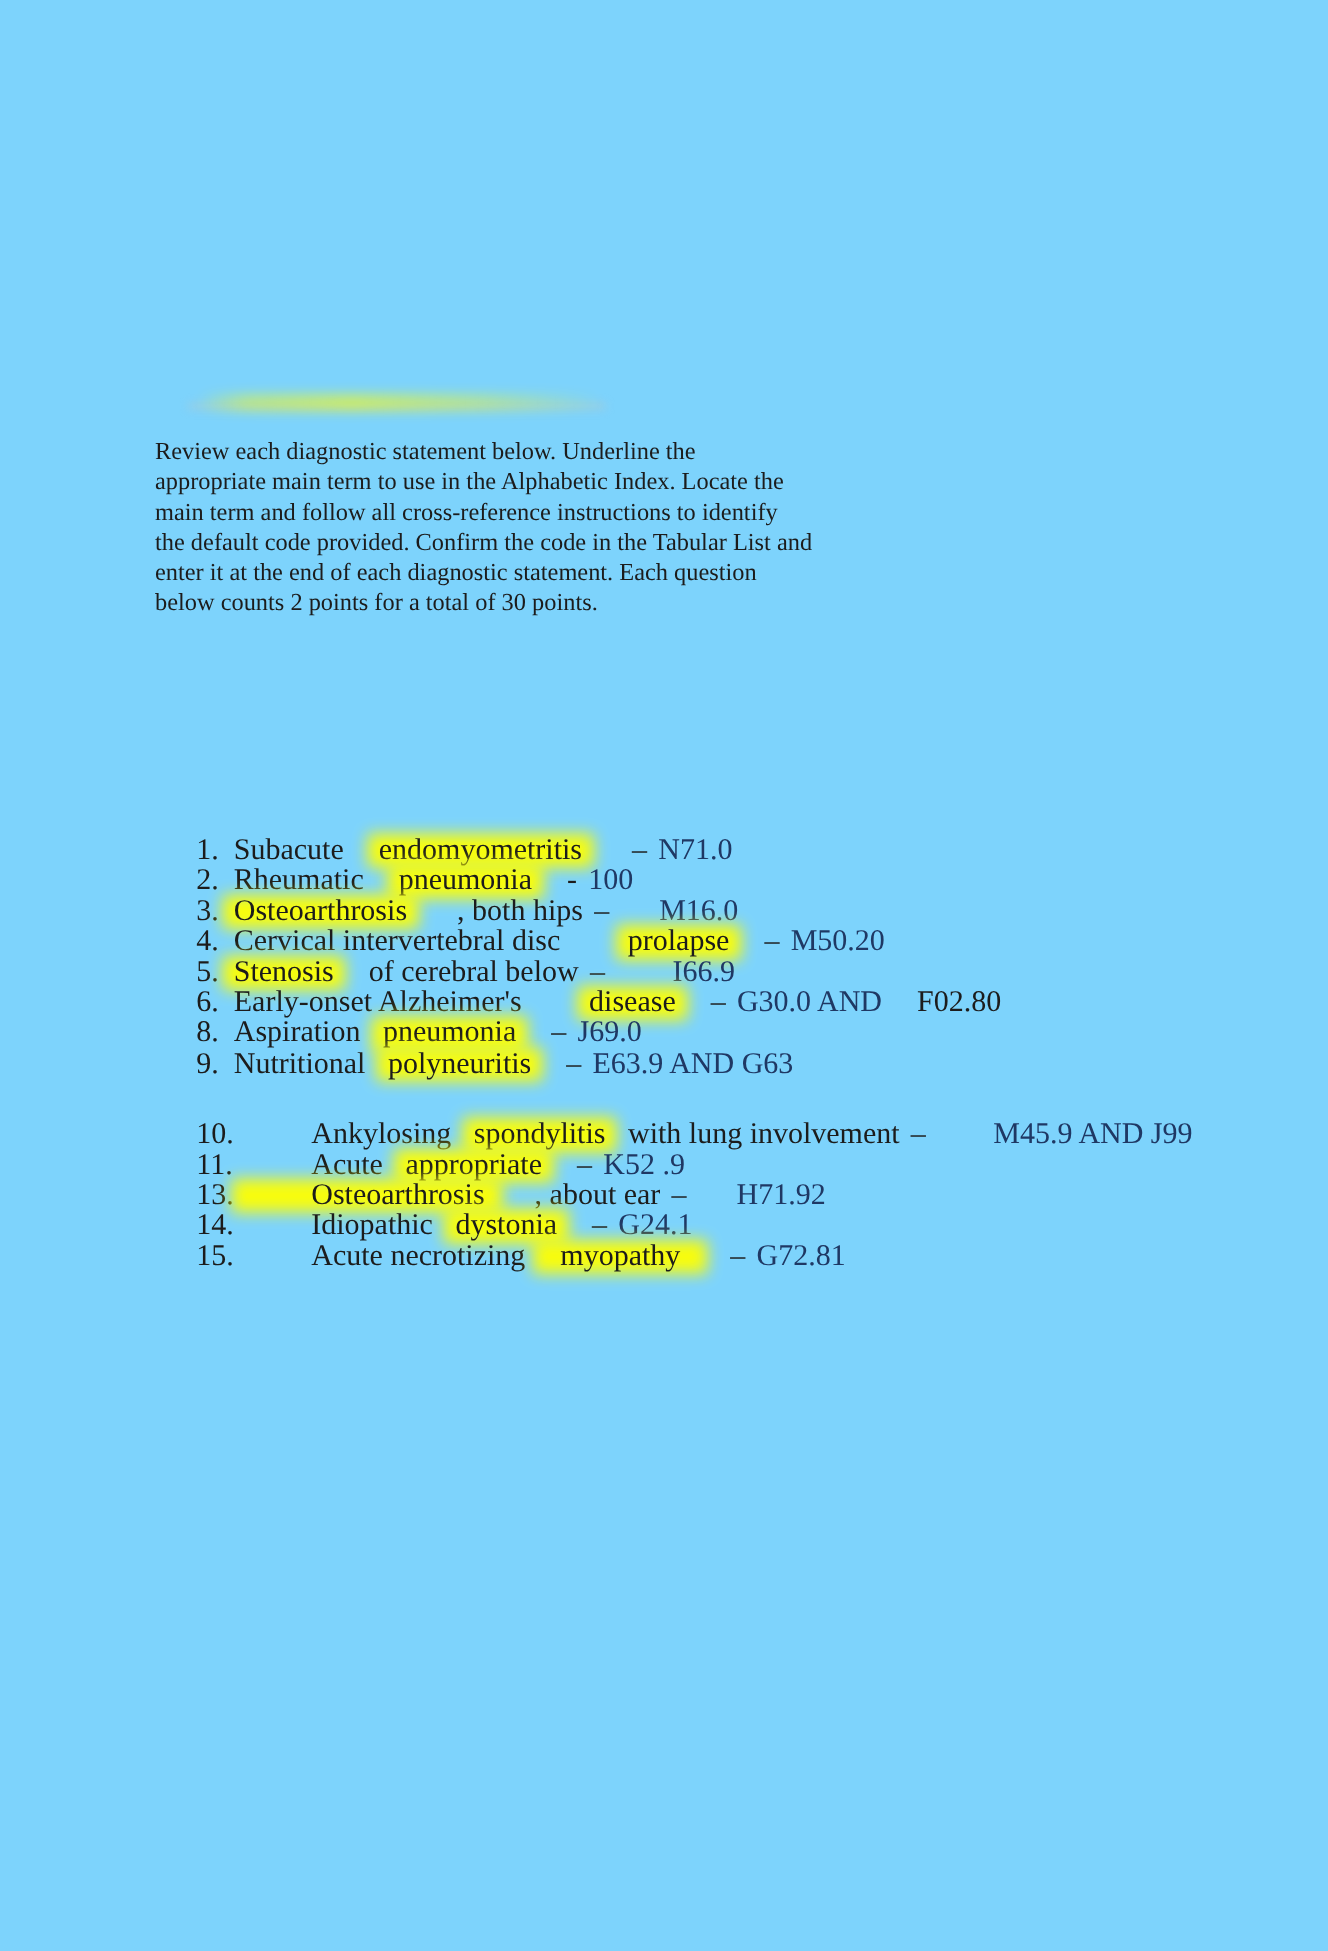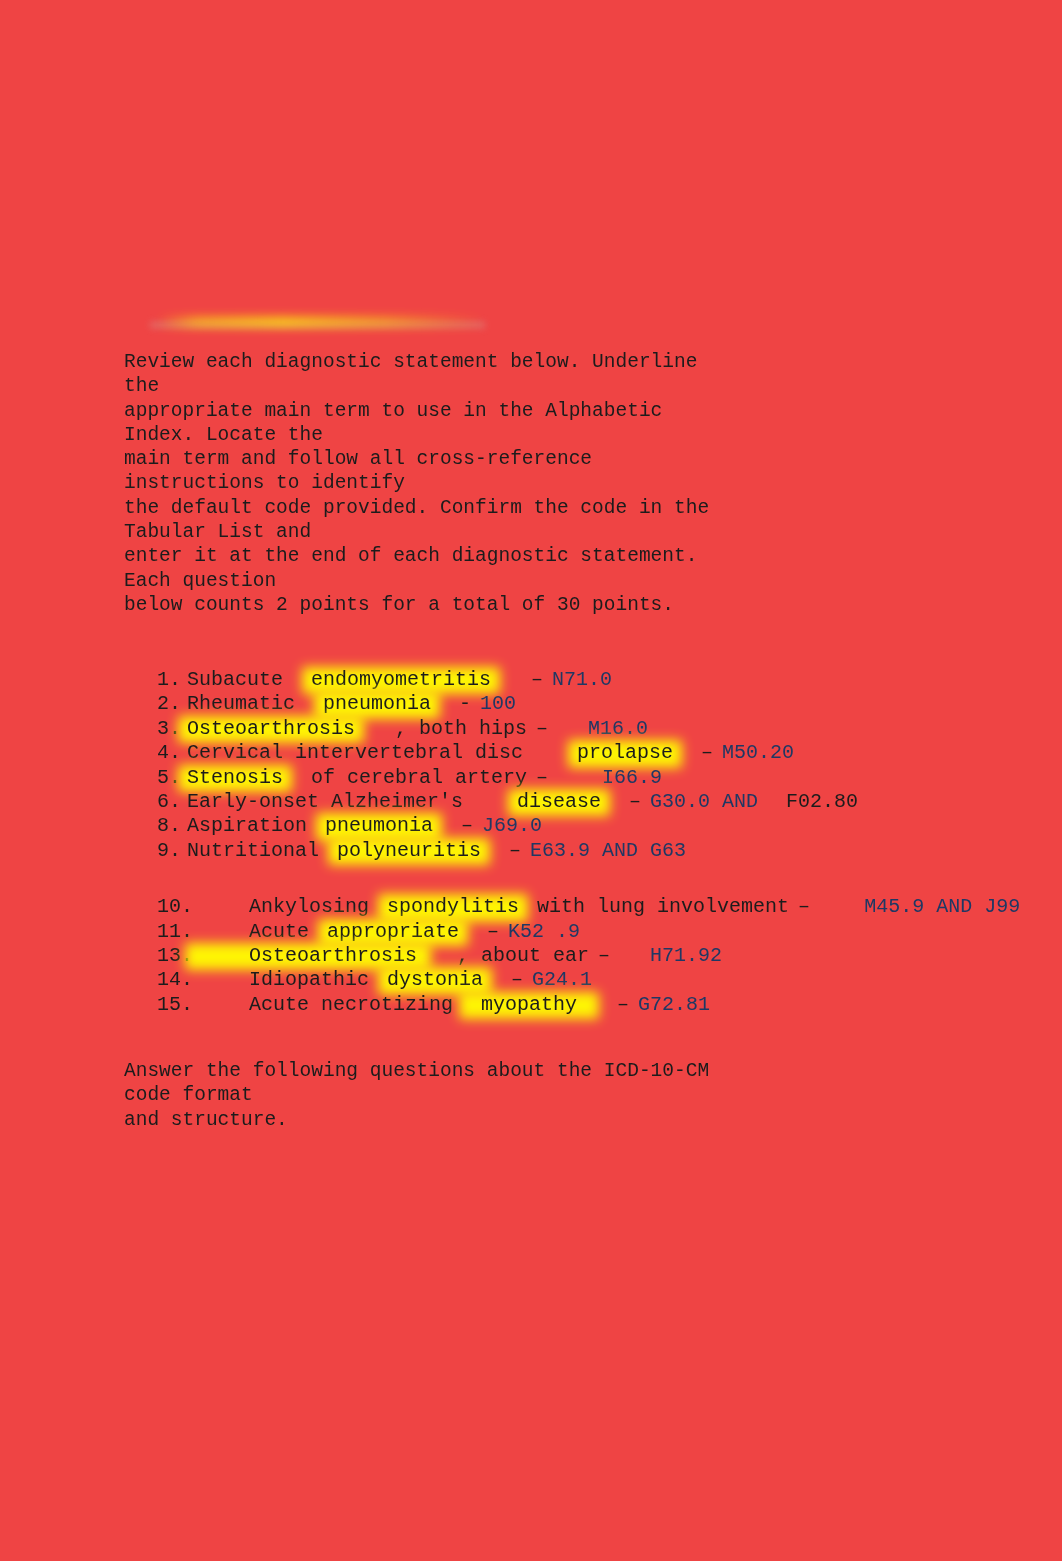--- a/index.html
+++ b/index.html
@@ -11,22 +11,21 @@
     width: 1062px;
     height: 1561px;
     position: relative;
     font-family: "Liberation Serif", "DejaVu Serif", serif;
     color: #1a1a1a;
     overflow: hidden;
   }
   .page {
     position: absolute;
     inset: 0;
-    background: #ef4444;
-    font-family: Liberation Mono, monospace;
+    background: #7dd3fc;
   }
 
   
   .smudge {
     position: absolute;
     left: 158px;
     top: 316px;
     width: 325px;
     height: 12px;
     background: linear-gradient(90deg,
@@ -71,21 +70,21 @@
     color: #1c1c1c;
     white-space: pre-line;
   }
 
   
   .qlist {
     position: absolute;
     left: 157px;
     top: 668px;
     width: 880px;
-    font-size: 20px;
+    font-size: 24px;
     line-height: 24.4px;
   }
   .qrow {
     position: relative;
     height: 24.4px;
     white-space: nowrap;
     color: #1c1c1c;
   }
   .qnum {
     display: inline-block;
@@ -169,21 +168,21 @@
 
     <div class="qrow">
       <span class="qnum seg">3.</span><span class="hl">Osteoarthrosis</span><span class="sp s4"></span><span class="seg">, both hips</span><span class="sp s1"></span><span class="seg">–</span><span class="sp s4"></span><span class="code">M16.0</span>
     </div>
 
     <div class="qrow">
       <span class="qnum seg">4.</span><span class="seg">Cervical intervertebral disc</span><span class="sp s5"></span><span class="hl">prolapse</span><span class="sp s3"></span><span class="seg">–</span><span class="sp s1"></span><span class="code">M50.20</span>
     </div>
 
     <div class="qrow">
-      <span class="qnum seg">5.</span><span class="hl">Stenosis</span><span class="sp s3"></span><span class="seg">of cerebral artery</span><span class="sp s1"></span><span class="seg">–</span><span class="sp s5"></span><span class="code">I66.9</span>
+      <span class="qnum seg">5.</span><span class="hl">Stenosis</span><span class="sp s3"></span><span class="seg">of cerebral below</span><span class="sp s1"></span><span class="seg">–</span><span class="sp s5"></span><span class="code">I66.9</span>
     </div>
 
     <div class="qrow">
       <span class="qnum seg">6.</span><span class="seg">Early-onset Alzheimer's</span><span class="sp s5"></span><span class="hl">disease</span><span class="sp s3"></span><span class="seg">–</span><span class="sp s1"></span><span class="code">G30.0 AND</span><span class="sp s3"></span><span class="code black">F02.80</span>
     </div>
 
 
     <div class="qrow">
       <span class="qnum seg">8.</span><span class="seg">Aspiration</span><span class="sp s2"></span><span class="hl">pneumonia</span><span class="sp s3"></span><span class="seg">–</span><span class="sp s1"></span><span class="code">J69.0</span>
     </div>
@@ -208,16 +207,14 @@
     <div class="qrow wide">
       <span class="qnum seg">14.</span><span class="seg">Idiopathic</span><span class="sp s2"></span><span class="hl">dystonia</span><span class="sp s3"></span><span class="seg">–</span><span class="sp s1"></span><span class="code">G24.1</span>
     </div>
 
     <div class="qrow wide">
       <span class="qnum seg">15.</span><span class="seg">Acute   necrotizing</span><span class="sp s3"></span><span class="hl wide">myopathy</span><span class="sp s4"></span><span class="seg">–</span><span class="sp s1"></span><span class="code">G72.81</span>
     </div>
 
   </div>
 
-  <div class="closing">Answer the following questions about the ICD-10-CM code format
-and structure.</div>
 
 </div>
 
 </body></html>

